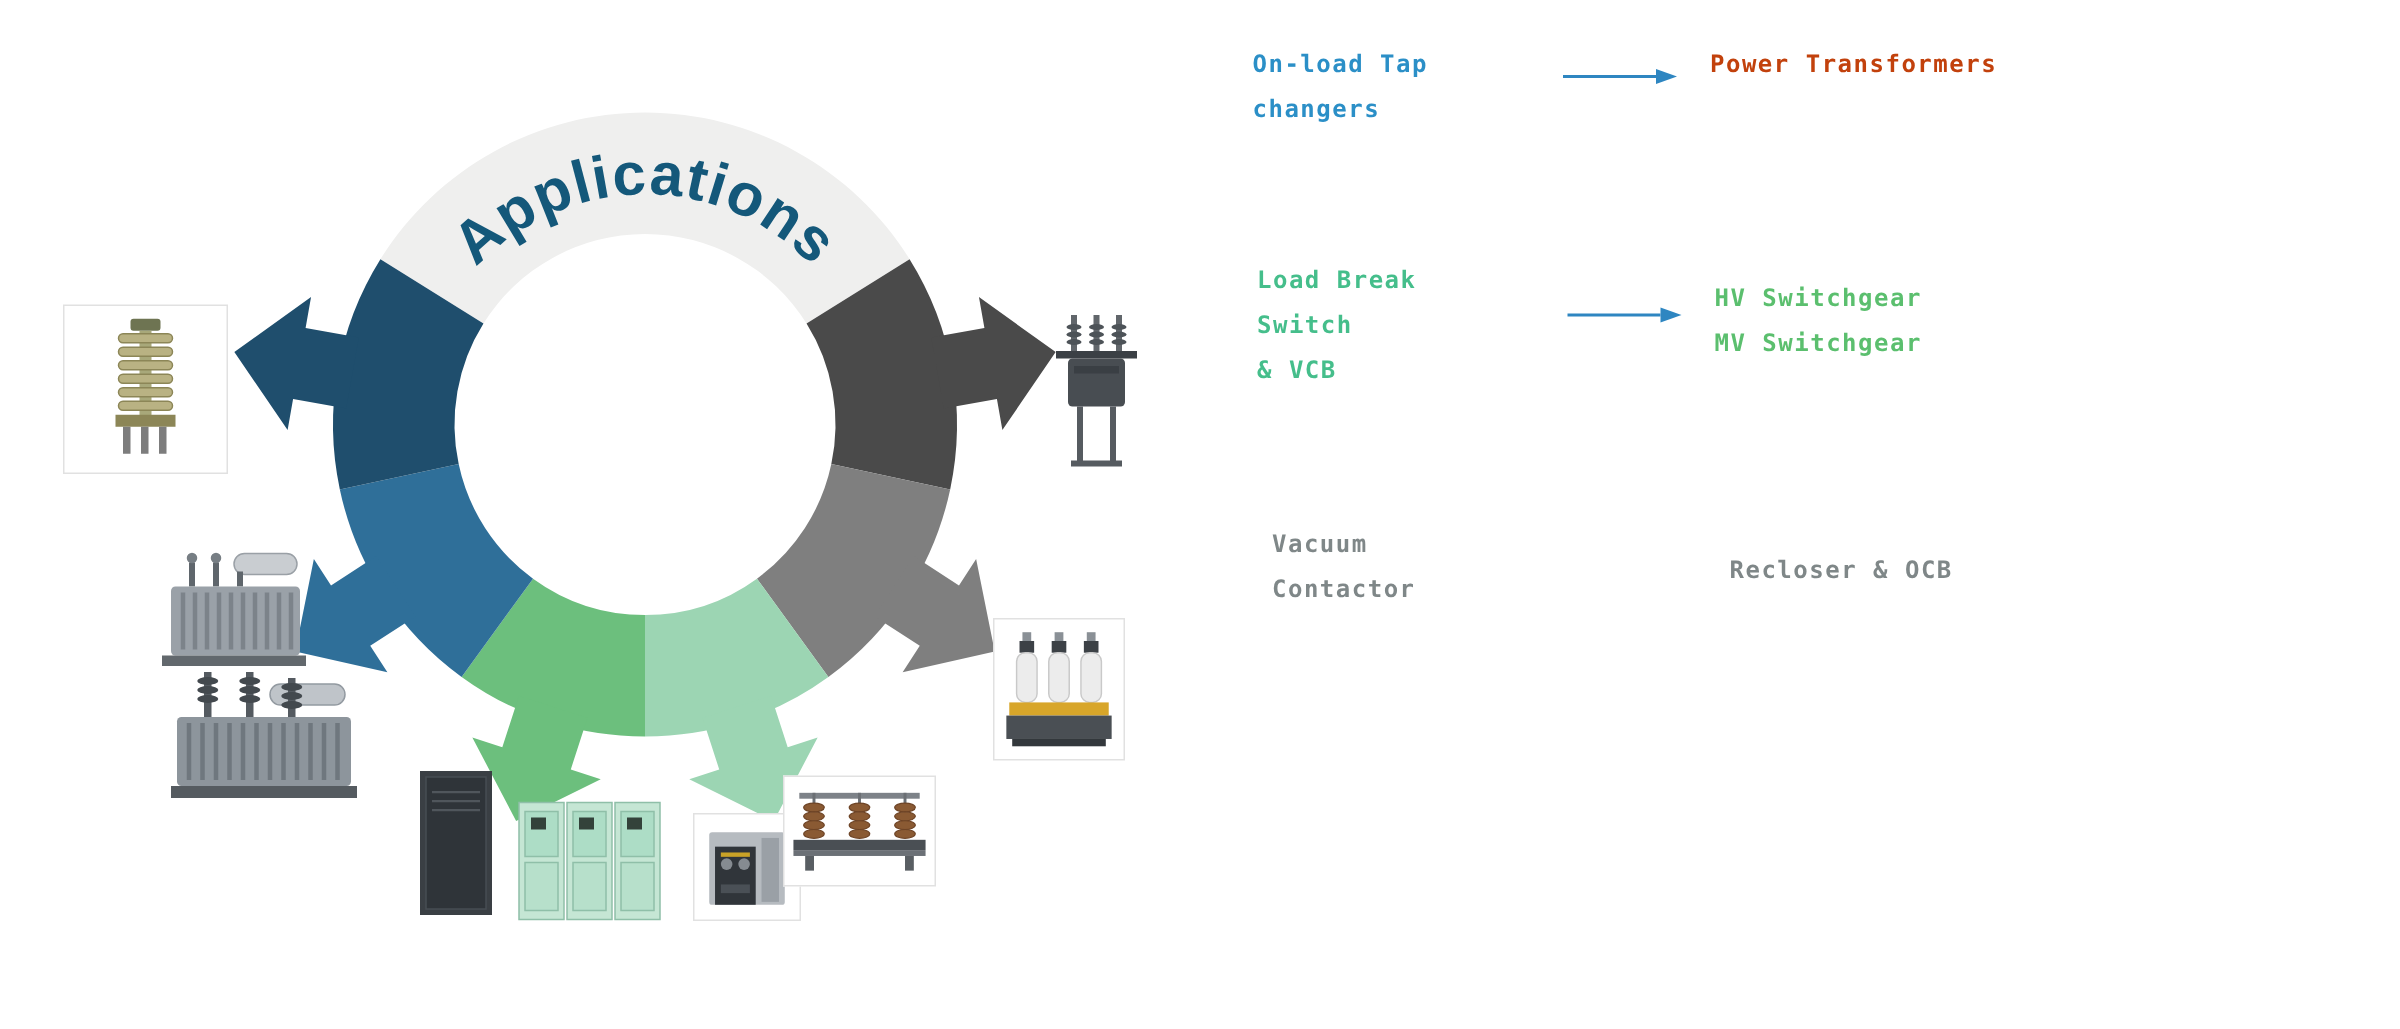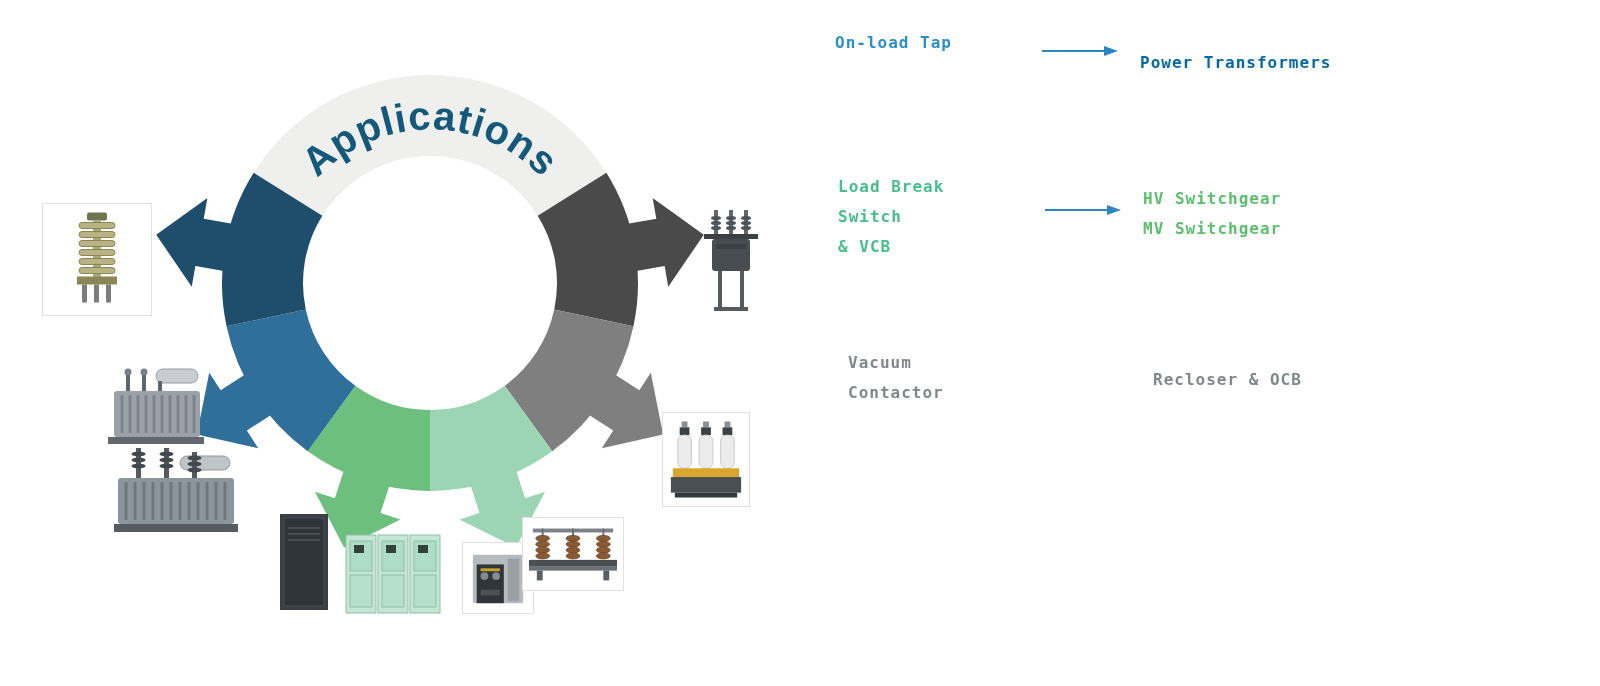--- a/index.html
+++ b/index.html
@@ -256,28 +256,29 @@
       <rect x="16" y="48" width="30" height="5" fill="#3a3f44"></rect>
       <rect x="18" y="75" width="4" height="38" fill="#565b60"></rect>
       <rect x="40" y="75" width="4" height="38" fill="#565b60"></rect>
       <rect x="14" y="111" width="34" height="4" fill="#565b60"></rect>
     </svg>
   </div>
 
   <div class="map-row row-0">
     <div class="map-label" style="color: rgb(43, 143, 199);">
       <span class="map-line">On-load Tap</span>
+      <span class="map-line">changers</span>
     </div>
     <div class="map-arrow">
       <svg width="80" height="12">
         <line x1="2" y1="6" x2="64" y2="6"></line>
           <polygon points="64,1 78,6 64,11"></polygon>
       </svg>
     </div>
-    <div class="map-value" style="color: #0369a1; margin-top: 20px;">
+    <div class="map-value" style="color: #c2410c;">
       <span class="map-line">Power Transformers</span>
     </div>
   </div>
 
   <div class="map-row row-1">
     <div class="map-label" style="color: rgb(69, 190, 139);">
       <span class="map-line">Load Break</span>
       <span class="map-line">Switch</span>
       <span class="map-line">&amp; VCB</span>
     </div>

